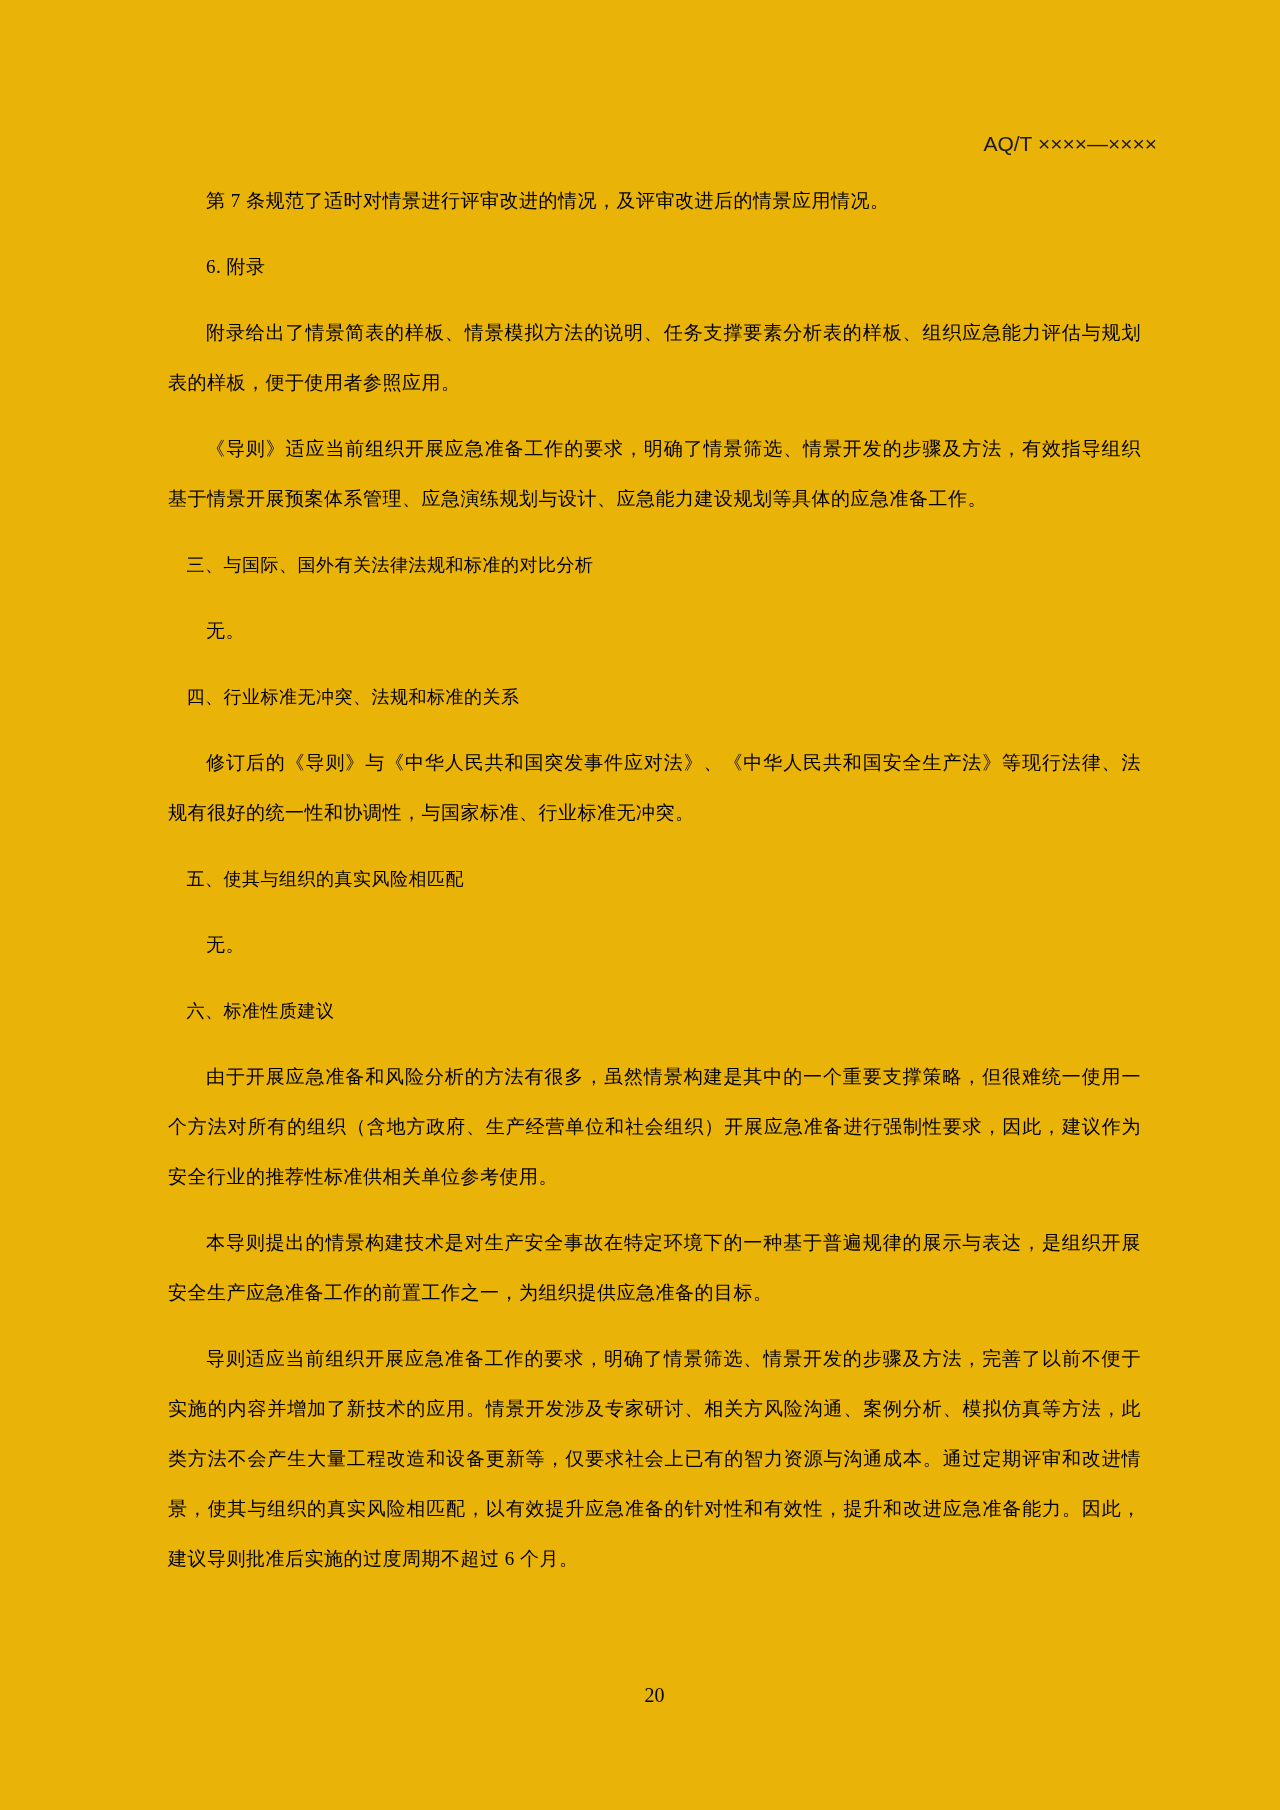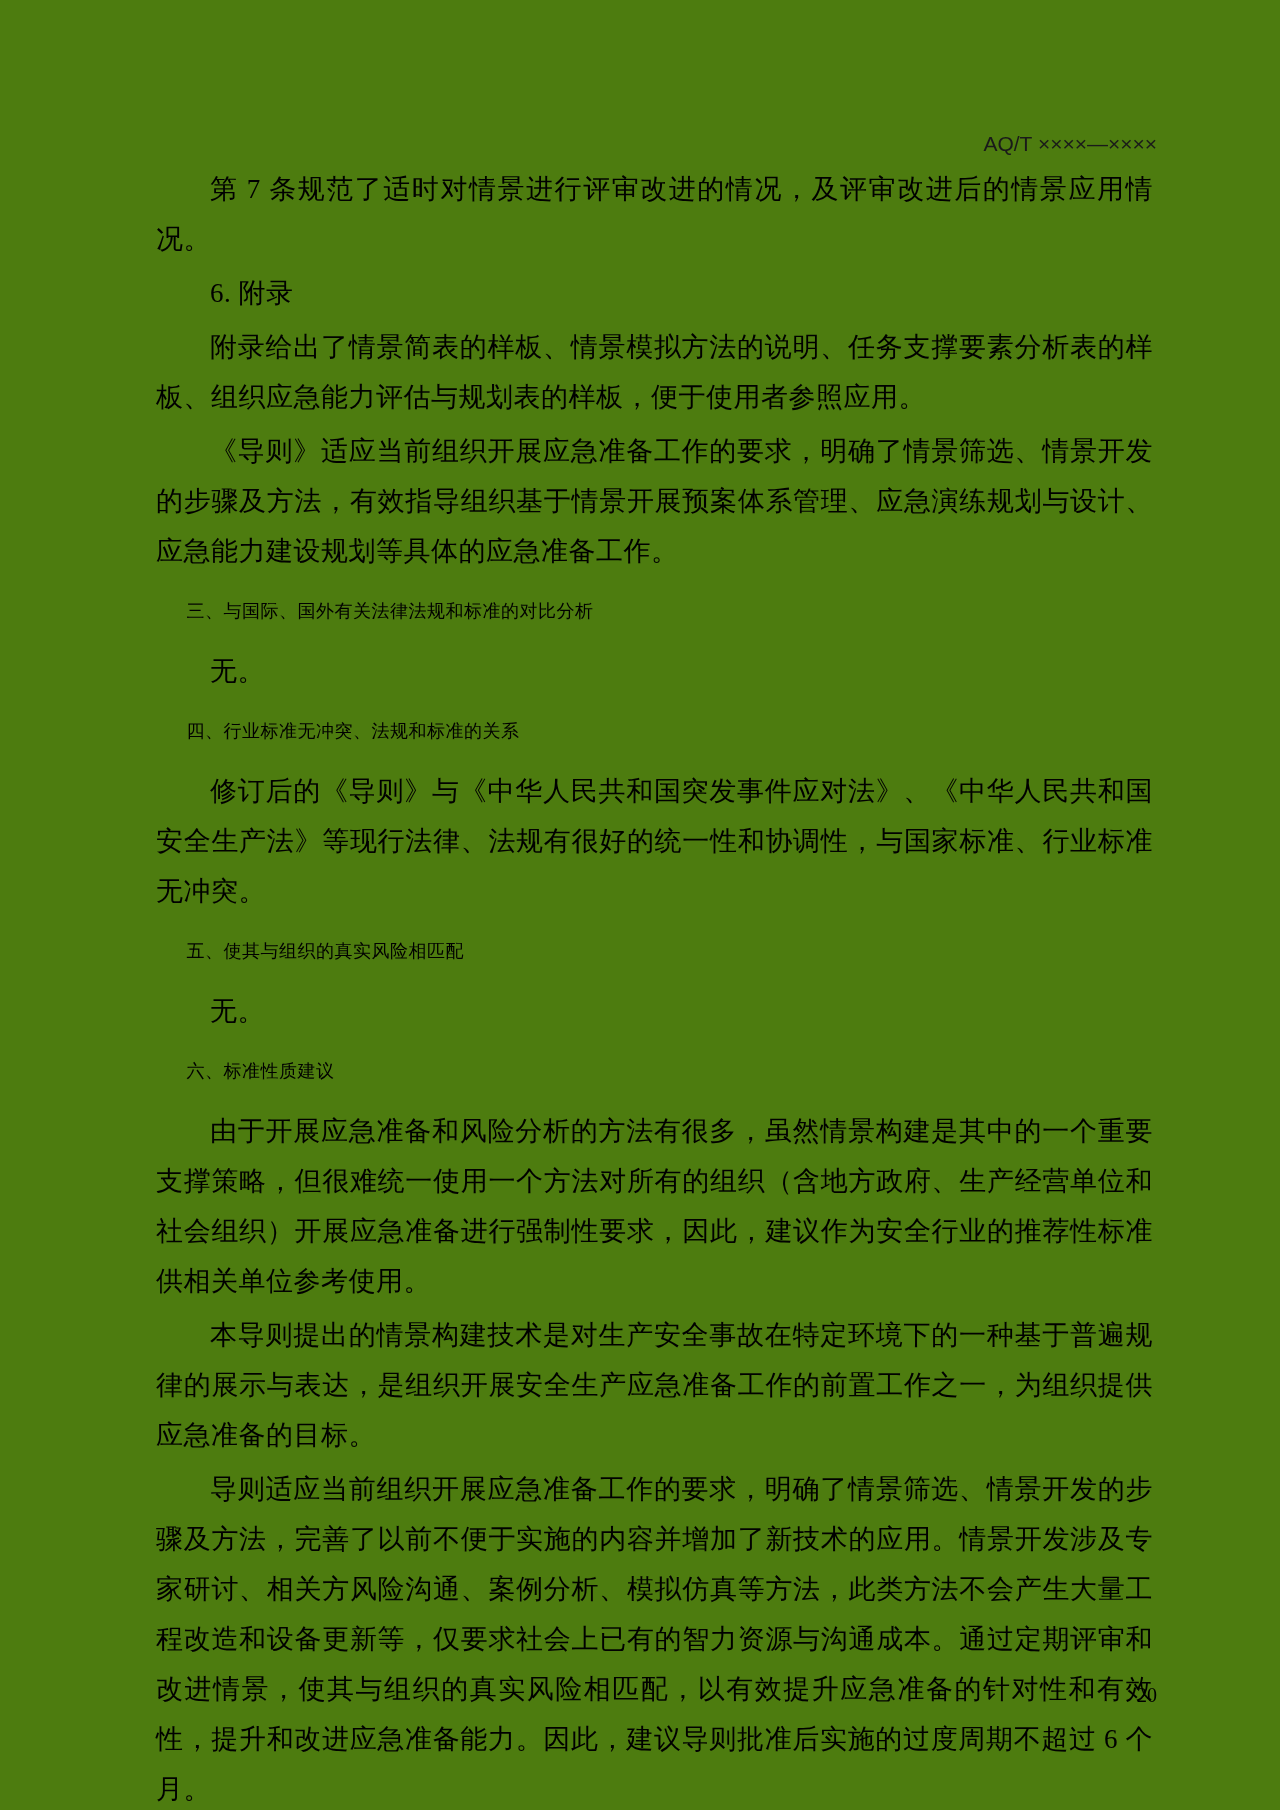--- a/index.html
+++ b/index.html
@@ -4,62 +4,62 @@
 <style>
   html, body {
     margin: 0;
     padding: 0;
     background: #ffffff;
   }
   .page {
     position: relative;
     width: 1280px;
     height: 1810px;
-    background: #4d7c0f;
+    background: #eab308;
     color: #000000;
     overflow: hidden;
   }
   .doc {
     position: absolute;
     left: 152px;
     top: 130px;
     width: 1005px;
   }
   .doc-header {
     font-family: "Liberation Sans", "DejaVu Sans", sans-serif;
     font-size: 21px;
     line-height: 28px;
     height: 30px;
     text-align: right;
     color: #1a1a1a;
   }
   .para {
     font-family: "Liberation Serif", "DejaVu Serif", serif;
-    font-size: 27px;
+    font-size: 19px;
     line-height: 50px;
     text-align: justify;
     text-indent: 2em;
-    margin: 4px;
+    margin: 16px;
     letter-spacing: 0.5px;
   }
   .heading {
     font-family: "Liberation Sans", "DejaVu Sans", sans-serif;
     font-weight: 400;
     font-size: 18px;
     line-height: 50px;
     text-indent: 1.92em;
     margin: 10px 0;
     letter-spacing: 0.5px;
   }
   .page-number {
     position: absolute;
     top: 1684px;
     left: 152px;
     width: 1005px;
-    text-align: right;
+    text-align: center;
     font-family: "Liberation Serif", "DejaVu Serif", serif;
     font-size: 20px;
     color: #000000;
   }
 </style>
 </head>
 <body>
 
 <div class="page">
   <div class="doc">

